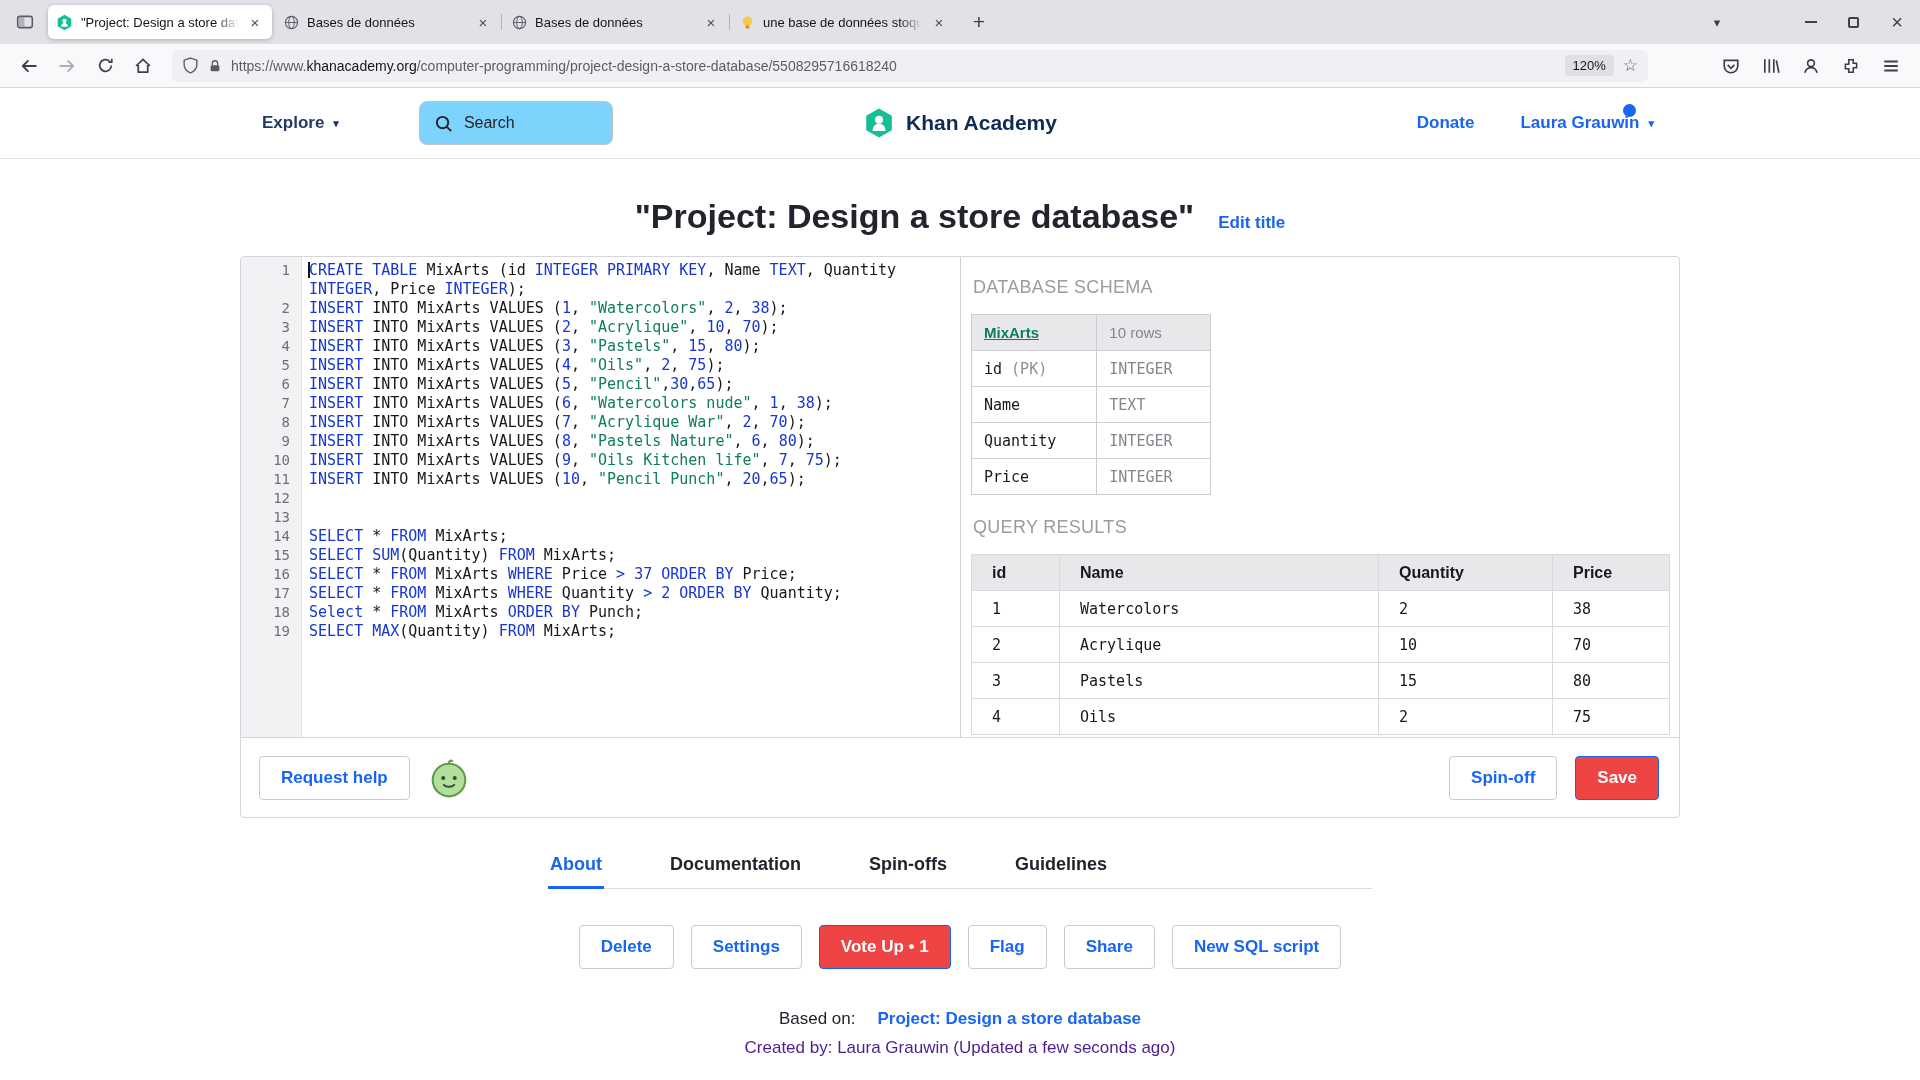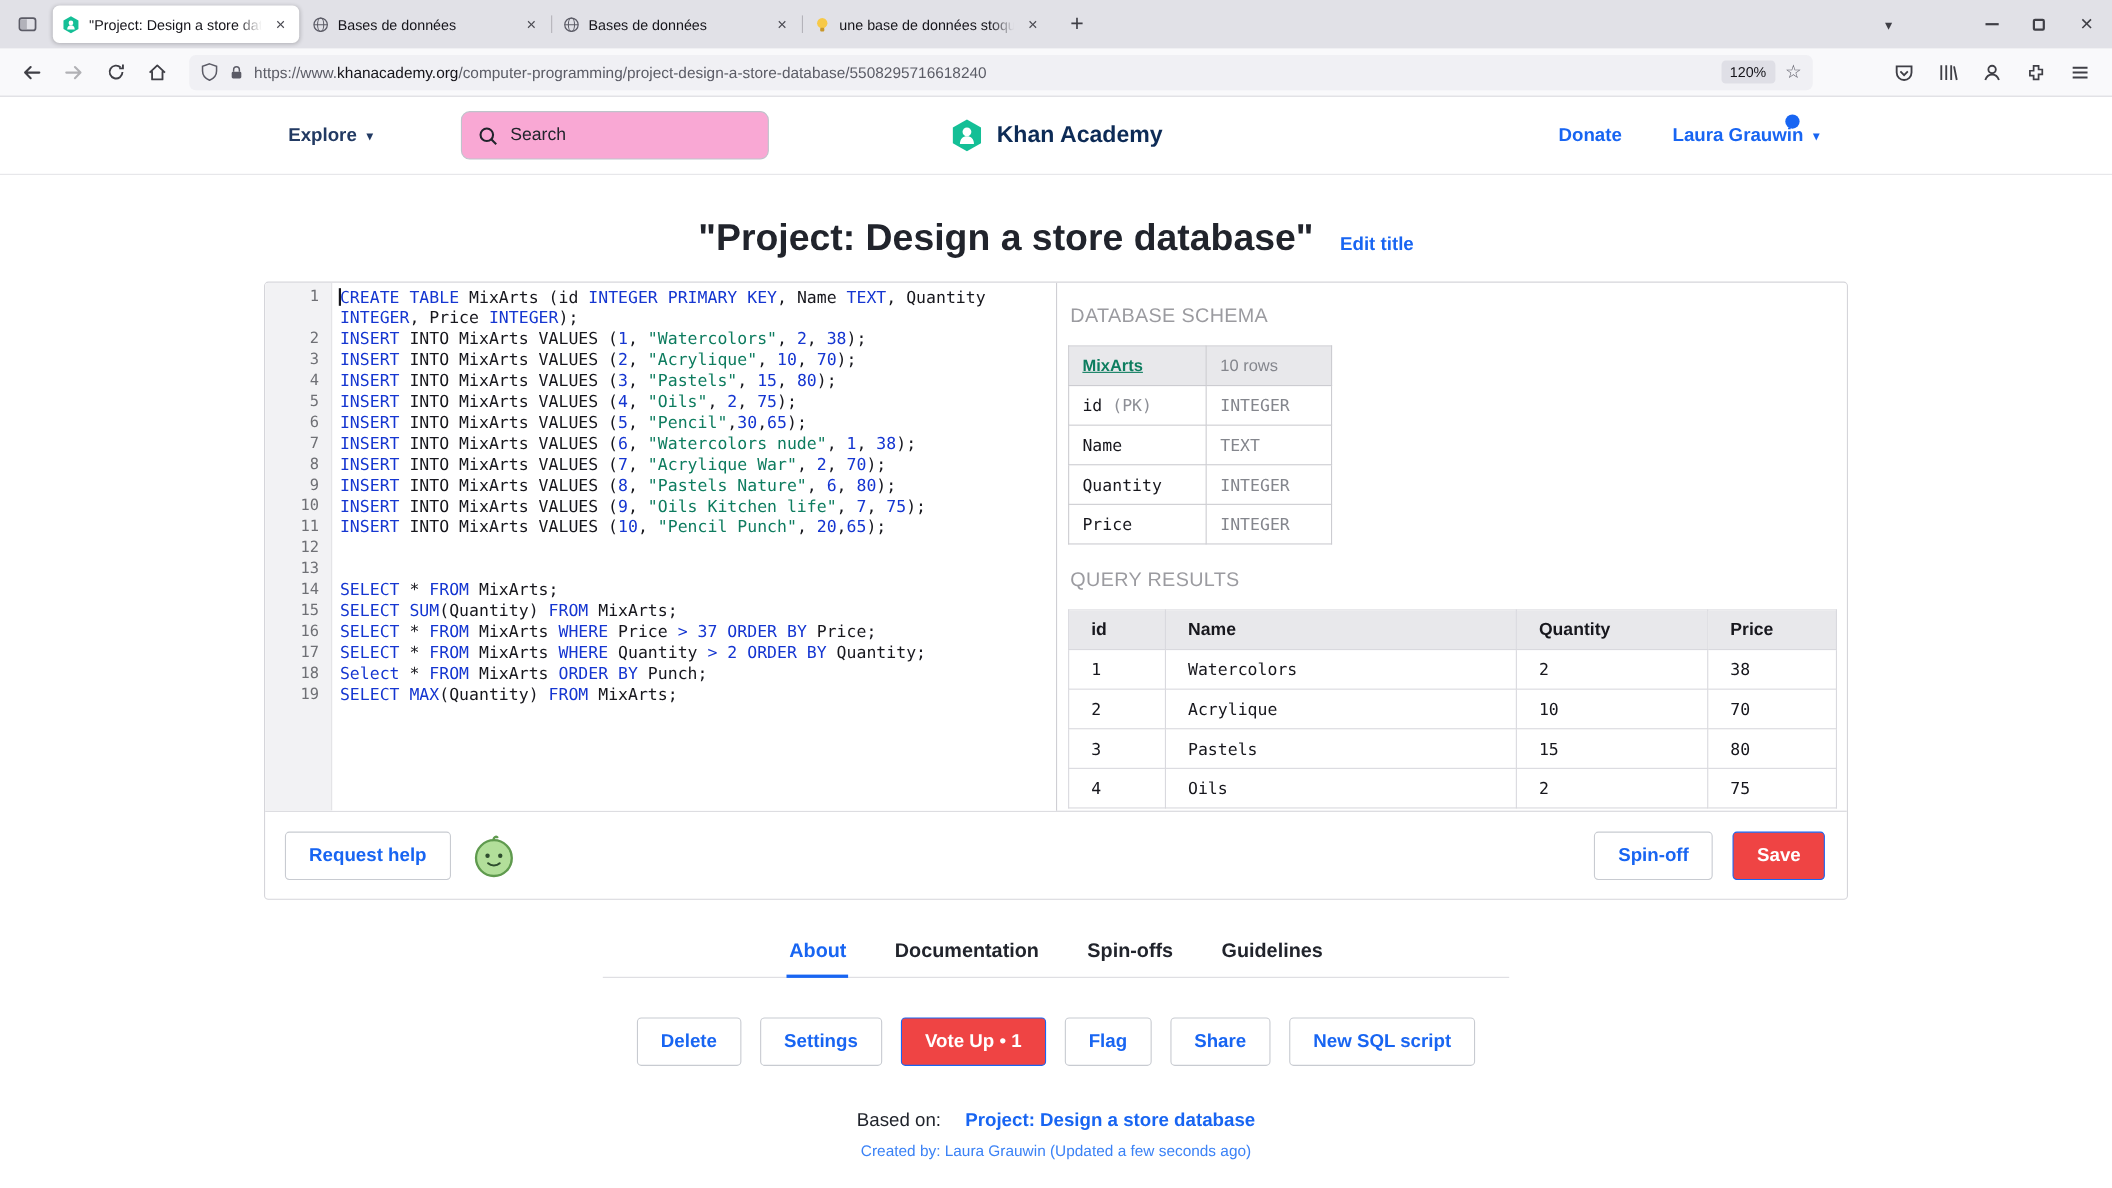--- a/index.html
+++ b/index.html
@@ -35,21 +35,21 @@
 .zoom-pill{background:#dfdfe6;border-radius:4px;padding:3px 8px;font-size:13px;color:#15141a;flex:0 0 auto}
 .star{font-size:17px;color:#5b5b66;flex:0 0 auto}
 .nav-right{display:flex;gap:6px;align-items:center}
 
 
 .viewport{height:992px;background:#fff;overflow:hidden}
 .ka-header{height:71px;border-bottom:1px solid #e5e5e8;display:flex;align-items:center;position:relative;padding:0 266px 0 262px}
 .ka-left{display:flex;align-items:center;gap:80px}
 .explore{display:flex;align-items:center;gap:9px;font-size:17px;font-weight:700;color:#223a63}
 .caret{font-size:11px}
-.search-box{width:280px;height:44px;border:1px solid #bfc3cb;border-radius:8px;display:flex;align-items:center;gap:11px;padding:0 14px;background:#f9a8d4}
+.search-box{width:194px;height:44px;border:1px solid #bfc3cb;border-radius:8px;display:flex;align-items:center;gap:11px;padding:0 14px;background:#7dd3fc}
 .search-input{border:0;outline:0;background:transparent;font-size:16px;color:#21242c;width:150px;font-family:"Liberation Sans",sans-serif}
 .search-input::placeholder{color:#21242c;opacity:1}
 .ka-logo{position:absolute;left:50%;transform:translateX(-50%);display:flex;align-items:center;gap:11px;font-size:21px;font-weight:700;color:#0d2b56}
 .ka-right{margin-left:auto;display:flex;align-items:flex-start;gap:46px}
 .donate{font-size:17px;font-weight:700;color:#1865f2}
 .user-menu{display:flex;align-items:center;gap:9px;font-size:17px;font-weight:700;color:#1865f2;position:relative}
 .user-dot{position:absolute;top:-9px;right:18px;width:13px;height:13px;border-radius:50%;background:#1865f2}
 
 .title-row{margin-top:38px;display:flex;justify-content:center;align-items:baseline;gap:24px}
 .page-title{font-size:34px;font-weight:700;color:#21242c}
@@ -84,28 +84,28 @@
 .results-table th{background:#e8e8eb;font-size:16px;font-weight:700;color:#17171d}
 .results-table td{font-family:"DejaVu Sans Mono",monospace;font-size:15px;color:#17171d}
 
 .action-bar{height:80px;border-top:1px solid #d5d5da;display:flex;align-items:center;padding:0 20px 0 18px;gap:18px}
 .btn{height:44px;padding:0 21px;border:1px solid #c8cbd1;border-radius:4px;background:#fff;color:#1865f2;font-size:17px;font-weight:700;display:inline-flex;align-items:center}
 .btn.primary{background:#ef4444;border-color:#1865f2;color:#fff}
 .spacer{flex:1}
 .avatar{width:42px;height:42px}
 
 
-.tab-strip{width:824px;margin:32px auto 0;display:flex;justify-content:center;gap:40px;border-bottom:1px solid #dcdce0}
+.tab-strip{width:824px;margin:32px auto 0;display:flex;justify-content:flex-start;gap:64px;border-bottom:1px solid #dcdce0}
 .nav-tab{padding:4px 2px 13px;font-size:18px;font-weight:700;color:#21242c;position:relative;cursor:pointer}
 .nav-tab.active{color:#1865f2}
 .nav-tab.active::after{content:"";position:absolute;left:0;right:0;bottom:-1px;height:3px;background:#1865f2}
 .footer-btn-row{margin-top:36px;display:flex;justify-content:center;gap:17px}
 .based-on{margin-top:40px;text-align:center;font-size:17px;color:#21242c}
 .based-on .link{color:#1865f2;font-weight:600;margin-left:22px;cursor:pointer}
-.created-by{margin-top:9px;text-align:center;font-size:14px;color:#3b82f6}
+.created-by{margin-top:9px;text-align:center;font-size:17px;color:#4c1d95}
 </style>
 </head>
 <body>
 
 <div>
   <div class="tabbar">
     <span class="tabbar-icon">
       <svg viewBox="0 0 16 16" width="18" height="18">
           <rect x="1.5" y="3" width="13" height="10" rx="2" fill="none" stroke="#5b5b66" stroke-width="1.4"></rect>
           <rect x="2.5" y="4" width="5" height="8" fill="#5b5b66" opacity=".35"></rect>

